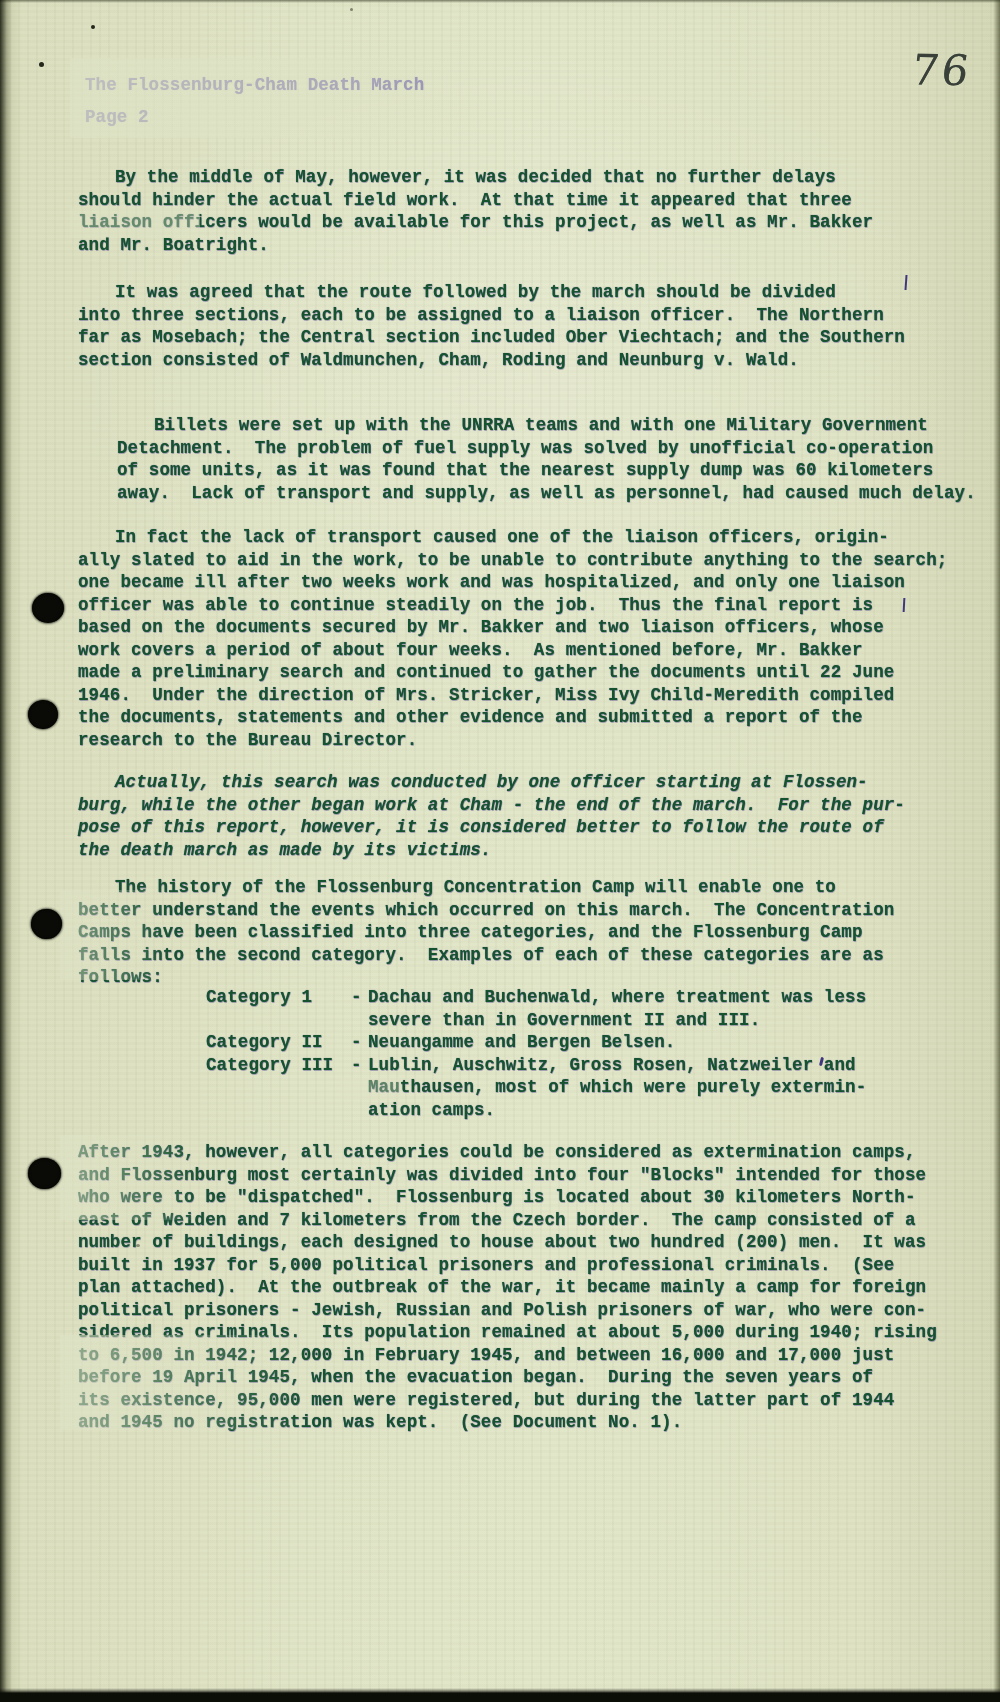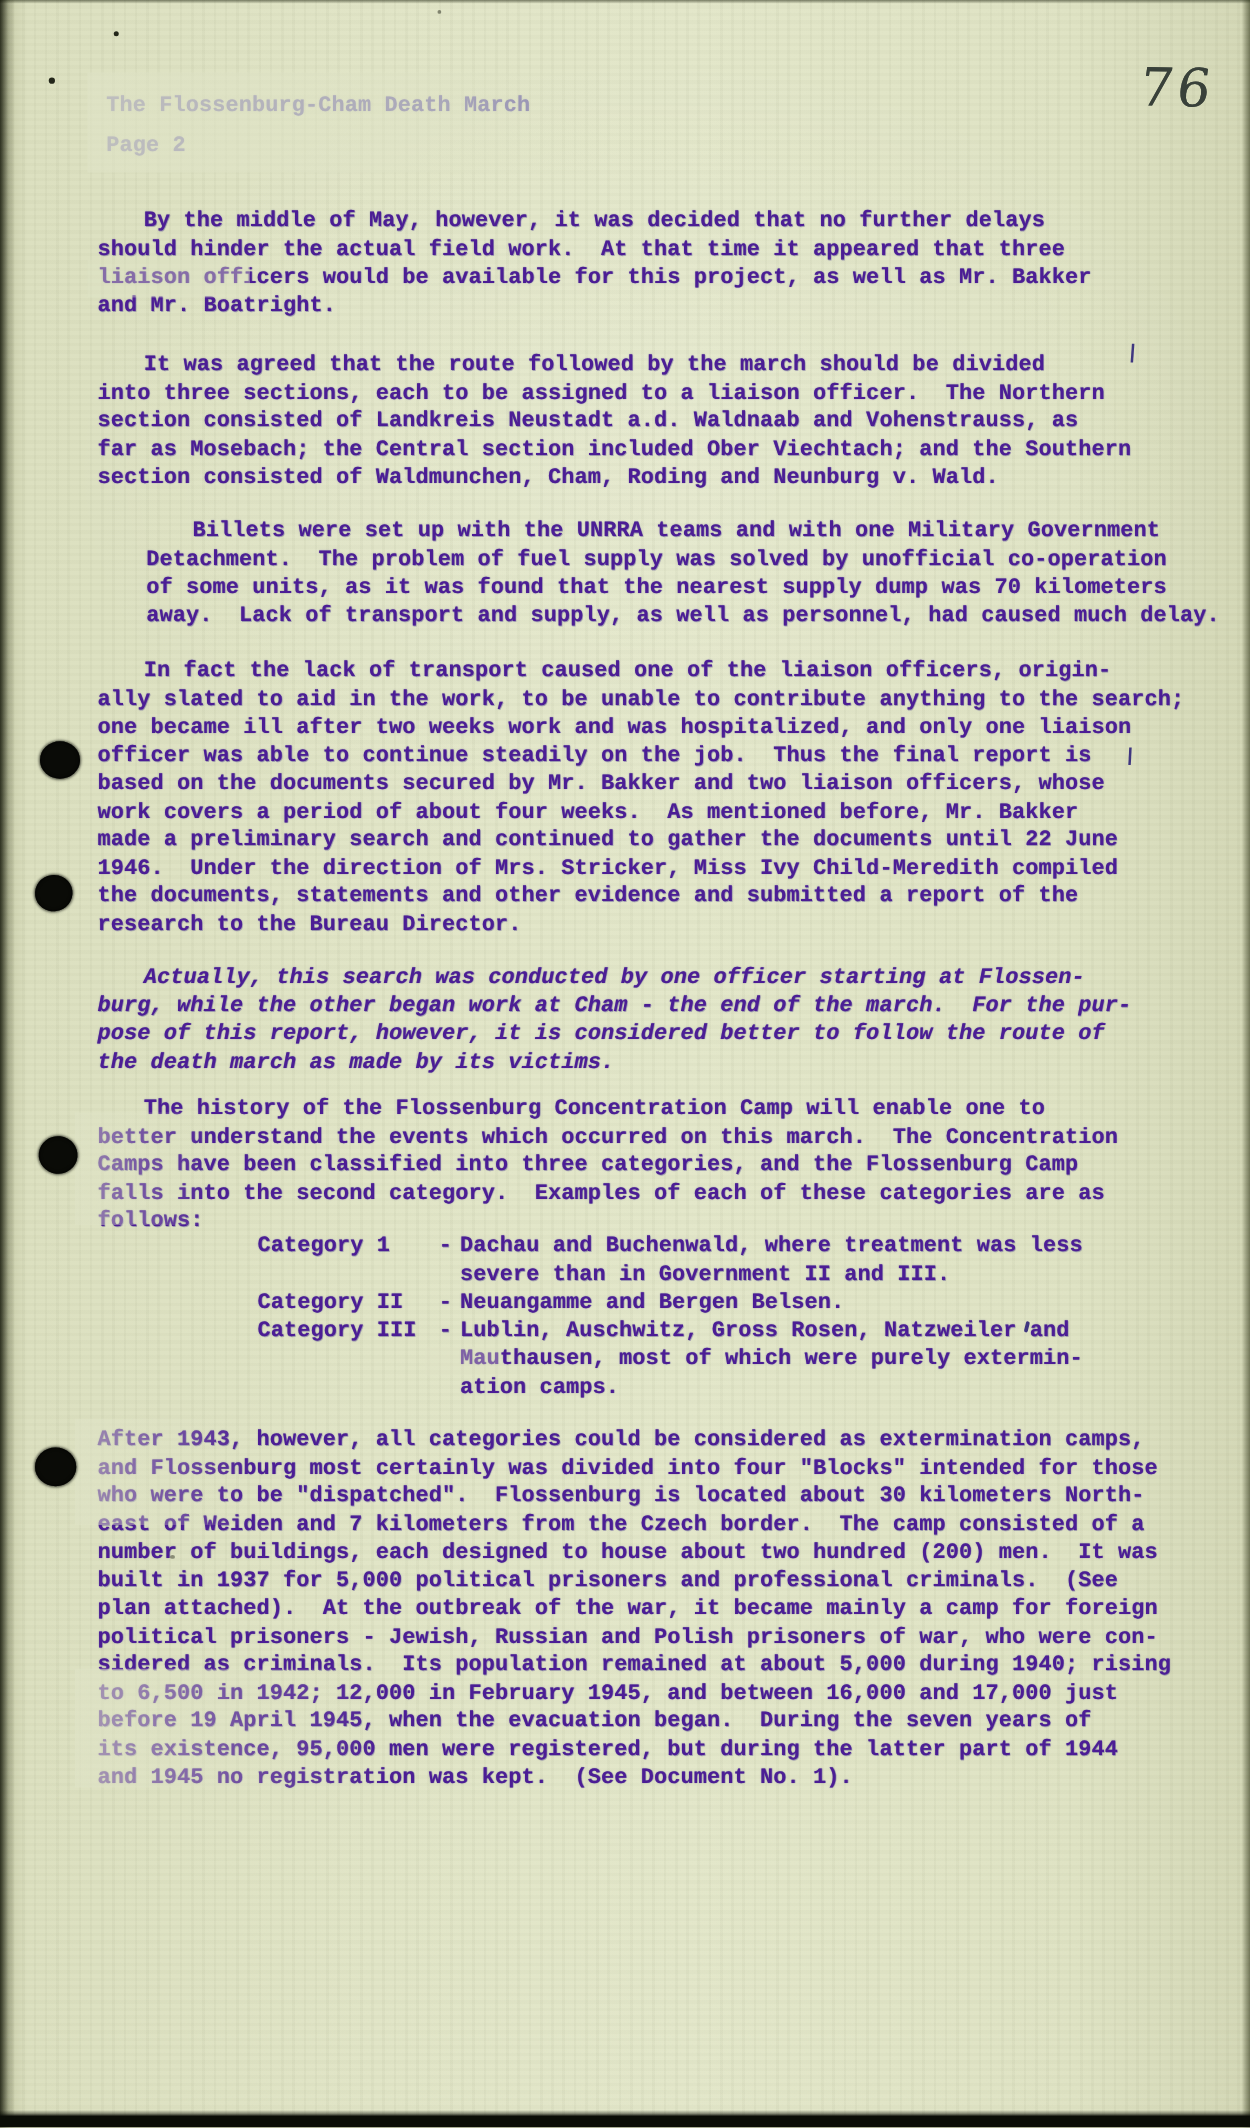--- a/index.html
+++ b/index.html
@@ -34,21 +34,21 @@
   .hole{
     position:absolute;background:#0a0b07;border-radius:50%;
     box-shadow:0 0 2px 1px rgba(10,11,7,0.6), inset 0 0 3px rgba(0,0,0,1);
   }
   .speck{position:absolute;background:#23261a;border-radius:50%;}
   
   .doc{position:absolute;inset:0;}
   .para{position:absolute;left:78px;}
   .tline{
     white-space:pre;font-size:17.5px;line-height:22.5px;font-weight:700;
-    color:#4c1d95;
+    color:#14532d;
     text-shadow:0 0 1px rgba(72,60,142,0.70), 0.5px 0.5px 0 rgba(72,60,142,0.35);
     letter-spacing:0.1px;
   }
   .tline.ind{padding-left:37px;}
   .header-block{position:absolute;left:85px;top:70px;}
   .header-block .tline{color:#8b85b2;text-shadow:0 0 1px rgba(139,133,178,0.6);line-height:31.5px;}
   
   .cat-list{position:absolute;left:190px;}
   .cat-row{display:flex;align-items:flex-start;}
   .cat-label{flex:0 0 145px;}
@@ -94,28 +94,27 @@
   <div id="paragraphs">
       <div class="para" style="top: 166px;">
         <div class="tline ind">By the middle of May, however, it was decided that no further delays</div>
         <div class="tline">should hinder the actual field work.  At that time it appeared that three</div>
         <div class="tline">liaison officers would be available for this project, as well as Mr. Bakker</div>
         <div class="tline">and Mr. Boatright.</div>
       </div>
       <div class="para" style="top: 281px;">
         <div class="tline ind">It was agreed that the route followed by the march should be divided</div>
         <div class="tline">into three sections, each to be assigned to a liaison officer.  The Northern</div>
-        <div class="tline">section consisted of Landkreis Neustadt a.d. Waldnaab and Vohenstrauss, as</div>
         <div class="tline">far as Mosebach; the Central section included Ober Viechtach; and the Southern</div>
         <div class="tline">section consisted of Waldmunchen, Cham, Roding and Neunburg v. Wald.</div>
       </div>
       <div class="para" style="top: 414px; margin-left: 39px;">
         <div class="tline ind">Billets were set up with the UNRRA teams and with one Military Government</div>
         <div class="tline">Detachment.  The problem of fuel supply was solved by unofficial co-operation</div>
-        <div class="tline">of some units, as it was found that the nearest supply dump was 70 kilometers</div>
+        <div class="tline">of some units, as it was found that the nearest supply dump was 60 kilometers</div>
         <div class="tline">away.  Lack of transport and supply, as well as personnel, had caused much delay.</div>
       </div>
       <div class="para" style="top: 526px;">
         <div class="tline ind">In fact the lack of transport caused one of the liaison officers, origin-</div>
         <div class="tline">ally slated to aid in the work, to be unable to contribute anything to the search;</div>
         <div class="tline">one became ill after two weeks work and was hospitalized, and only one liaison</div>
         <div class="tline">officer was able to continue steadily on the job.  Thus the final report is</div>
         <div class="tline">based on the documents secured by Mr. Bakker and two liaison officers, whose</div>
         <div class="tline">work covers a period of about four weeks.  As mentioned before, Mr. Bakker</div>
         <div class="tline">made a preliminary search and continued to gather the documents until 22 June</div>

